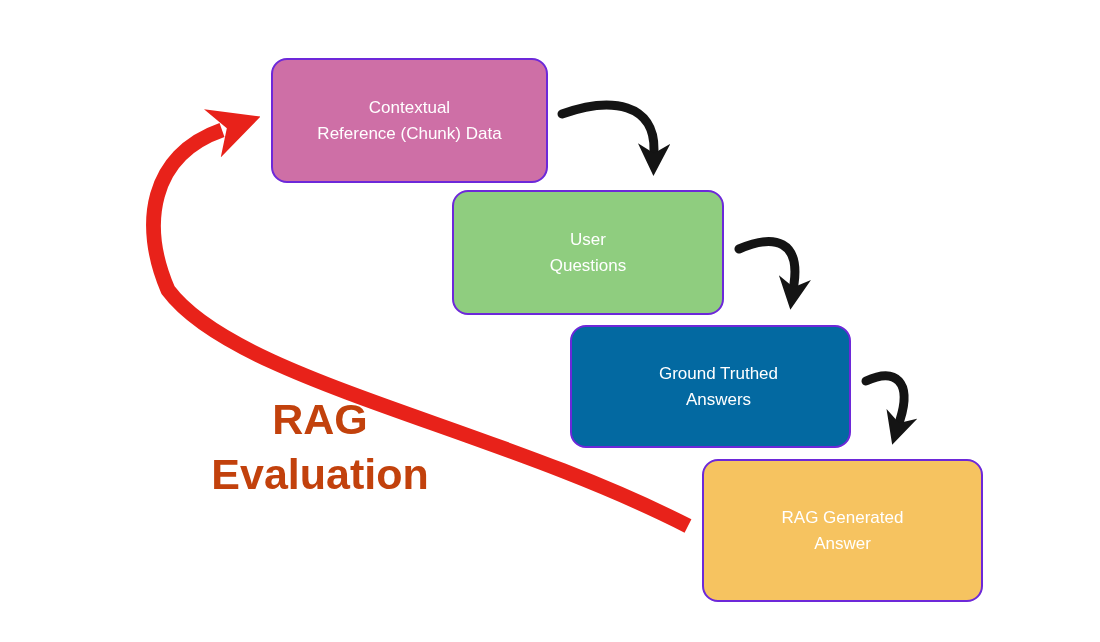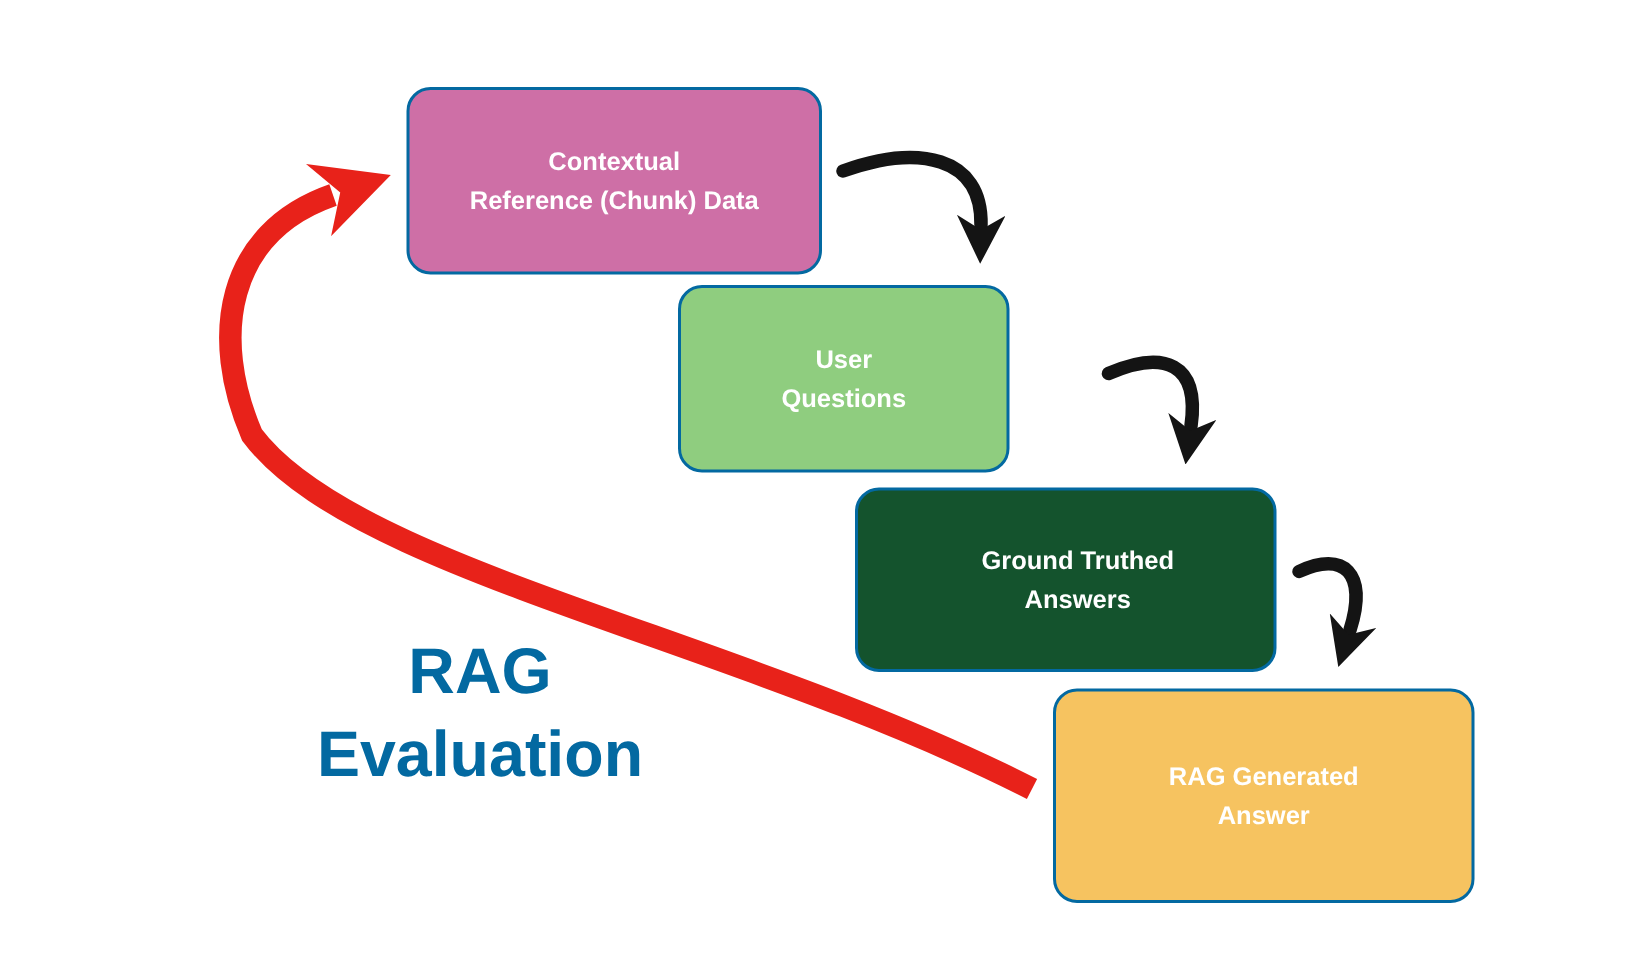--- a/index.html
+++ b/index.html
@@ -11,35 +11,35 @@
     overflow: hidden;
     font-family: "Liberation Sans", sans-serif;
   }
   #arrow-layer {
     position: absolute;
     left: 0; top: 0;
     width: 1100px; height: 642px;
   }
   .flow-box {
     position: absolute;
-    border: 2px solid #0369a1;
+    border: 2px solid #6d28d9;
     border-radius: 16px;
     display: flex;
     align-items: center;
     justify-content: center;
     color: #ffffff;
-    font-weight: bold;
+    font-weight: normal;
     font-size: 17px;
     line-height: 1.5;
     text-align: center;
     white-space: pre-line;
     box-sizing: border-box;
   }
   .box-0 { left: 271px; top: 58px;  width: 277px; height: 125px; }
-  .box-1 { left: 452px; top: 190px; width: 221px; height: 125px; }
+  .box-1 { left: 452px; top: 190px; width: 272px; height: 125px; }
   .box-2 { left: 570px; top: 325px; width: 281px; height: 123px; }
   .box-3 { left: 702px; top: 459px; width: 281px; height: 143px; }
   .eval-label {
     position: absolute;
     left: 165px; top: 392px;
     width: 310px;
     font-size: 43px;
     font-weight: bold;
     line-height: 1.28;
     text-align: center;
@@ -67,22 +67,22 @@
     <path d="M 739 249 C 776 233, 800 242, 794 284" fill="none" stroke="#141414" stroke-width="9" stroke-linecap="round" marker-end="url(#head-black)"></path>
     <path d="M 866 381 C 896 367, 912 382, 900 420" fill="none" stroke="#141414" stroke-width="9" stroke-linecap="round" marker-end="url(#head-black)"></path>
   </svg>
 
   <div class="flow-box box-0" style="background: rgb(206, 111, 166);">Contextual
 Reference (Chunk) Data</div>
 
   <div class="flow-box box-1" style="background: rgb(143, 205, 127);">User
 Questions</div>
 
-  <div class="flow-box box-2" style="background: #14532d; padding-left: 16px;">Ground Truthed
+  <div class="flow-box box-2" style="background: #0369a1; padding-left: 16px;">Ground Truthed
 Answers</div>
 
   <div class="flow-box box-3" style="background: rgb(246, 195, 96);">RAG Generated
 Answer</div>
 
-  <div class="eval-label" style="color: #0369a1; margin-top: 29px;">RAG
+  <div class="eval-label" style="color: #c2410c;">RAG
 Evaluation</div>
 
 </div>
 
 </body></html>

